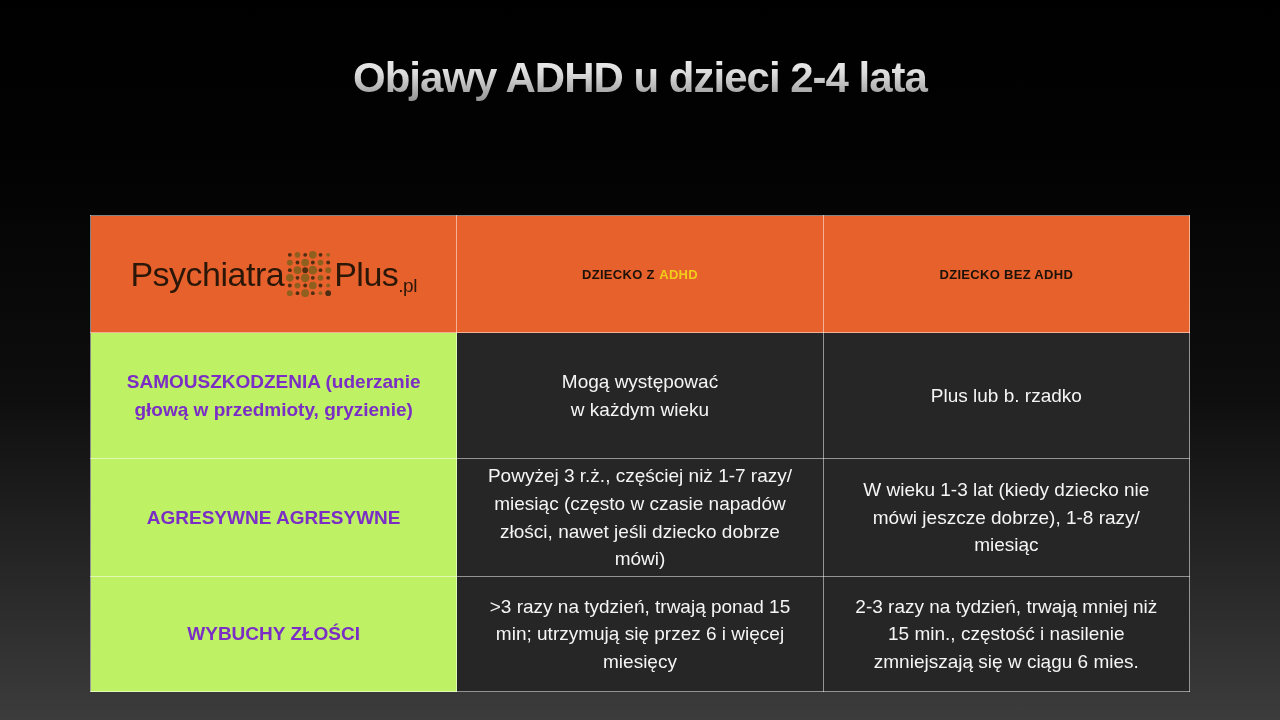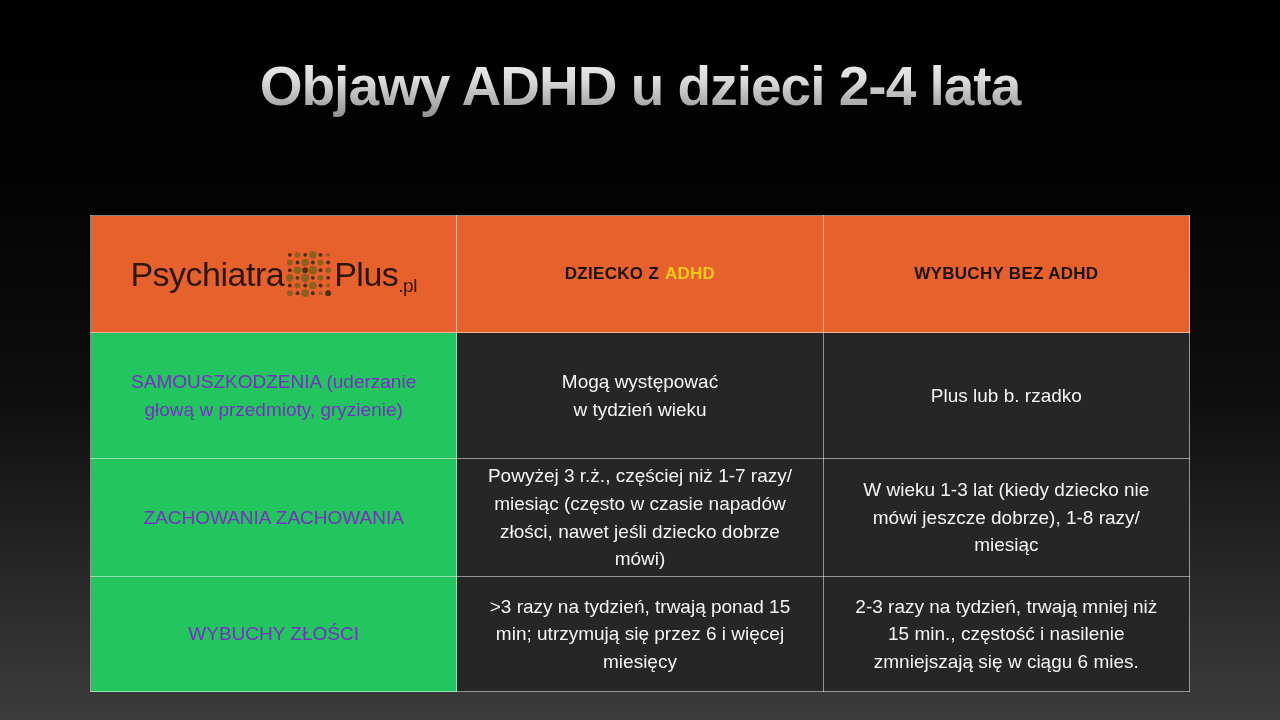--- a/index.html
+++ b/index.html
@@ -16,21 +16,21 @@
   }
 
   
   .slide-title {
     position: absolute;
     left: 0;
     right: 0;
     top: 54px;
     margin: 0;
     text-align: center;
-    font-size: 55px;
+    font-size: 42px;
     font-weight: 700;
     letter-spacing: -1px;
     background: linear-gradient(180deg, #f2f2f2 0%, #dcdcdc 40%, #8f8f8f 100%);
     -webkit-background-clip: text;
     background-clip: text;
     color: transparent;
     -webkit-text-fill-color: transparent;
   }
 
   
@@ -51,21 +51,21 @@
   }
   tr.row-header   { height: 117px; }
   tr.row-data-1   { height: 126px; }
   tr.row-data-2   { height: 118px; }
   tr.row-data-3   { height: 115px; }
 
   td.head-cell {
     background: #e7612d;
     color: #1c1208;
     font-weight: 700;
-    font-size: 17px;
+    font-size: 13px;
     letter-spacing: 0.3px;
   }
   td.head-cell .hl {
     color: #f2cb1b;
     margin-left: 0.34em;
   }
 
   td.logo-cell { background: #e7612d; }
   .logo-line {
     display: flex;
@@ -77,23 +77,23 @@
     line-height: 1;
   }
   .logo-line svg { margin: 0 2px; display: block; }
   .logo-suffix {
     font-size: 19px;
     align-self: flex-end;
     padding-bottom: 2px;
   }
 
   td.label-cell {
-    background: #22c55e;
+    background: #bef264;
     color: #7a2ec5;
-    font-weight: 400;
+    font-weight: 700;
     font-size: 19px;
     line-height: 1.45;
     white-space: pre-line;
     padding: 0 18px;
   }
 
   td.data-cell {
     background: #262626;
     color: #f5f5f5;
     font-size: 19px;
@@ -152,33 +152,33 @@
               <circle cx="36" cy="44" r="2" fill="#8f5f1e"></circle>
               <circle cx="44" cy="44" r="3" fill="#4d2e12"></circle>
             </svg>
           <span>Plus</span>
           <span class="logo-suffix">.pl</span>
         </div>
       </td>
       <td class="head-cell">
         <span>DZIECKO Z</span><span class="hl">ADHD</span>
       </td>
-      <td class="head-cell">WYBUCHY BEZ ADHD</td>
+      <td class="head-cell">DZIECKO BEZ ADHD</td>
     </tr>
 
     <tr class="row-data-1">
       <td class="label-cell">SAMOUSZKODZENIA (uderzanie
 głową w przedmioty, gryzienie)</td>
       <td class="data-cell">Mogą występować
-w tydzień wieku</td>
+w każdym wieku</td>
       <td class="data-cell">Plus lub b. rzadko</td>
     </tr>
 
     <tr class="row-data-2">
-      <td class="label-cell">ZACHOWANIA ZACHOWANIA</td>
+      <td class="label-cell">AGRESYWNE AGRESYWNE</td>
       <td class="data-cell">Powyżej 3 r.ż., częściej niż 1-7 razy/
 miesiąc (często w czasie napadów
 złości, nawet jeśli dziecko dobrze
 mówi)</td>
       <td class="data-cell">W wieku 1-3 lat (kiedy dziecko nie
 mówi jeszcze dobrze), 1-8 razy/
 miesiąc</td>
     </tr>
 
     <tr class="row-data-3">

